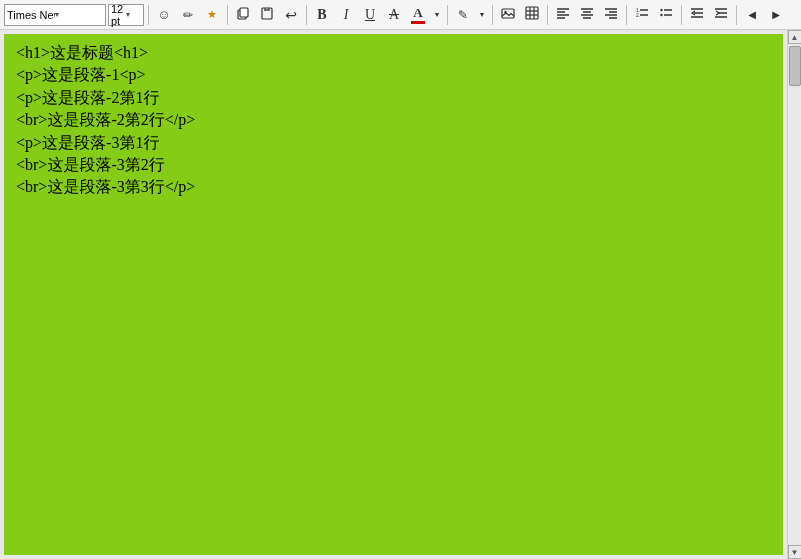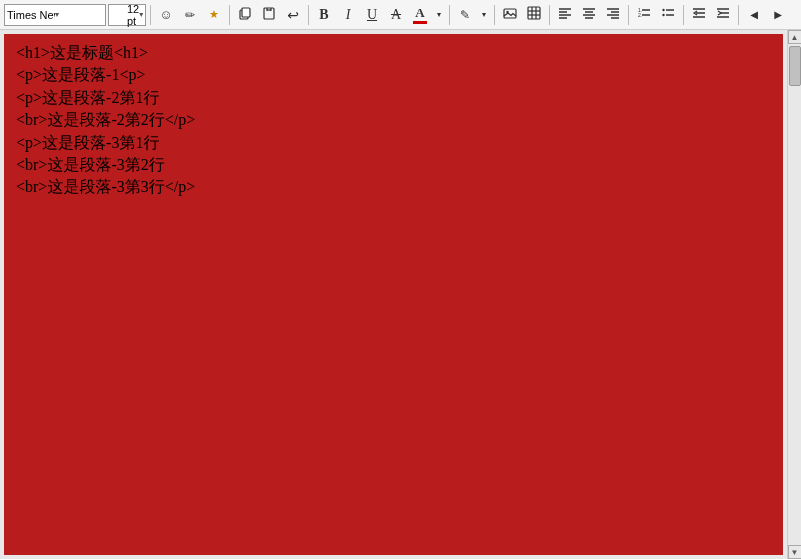--- a/index.html
+++ b/index.html
@@ -31,21 +31,21 @@
     .font-name-box span { flex: 1; overflow: hidden; white-space: nowrap; font-size: 11px; }
     .font-name-box .dropdown-arrow { font-size: 8px; color: #555; }
 
     .font-size-box {
       display: flex;
       align-items: center;
       border: 1px solid #999;
       background: white;
       height: 22px;
       width: 36px;
-      padding: 0 18px;
+      padding: 0 2px;
       font-size: 11px;
       cursor: pointer;
     }
     .font-size-box span { flex: 1; }
     .font-size-box .dropdown-arrow { font-size: 8px; color: #555; }
 
     .toolbar-sep {
       width: 1px;
       height: 20px;
       background: #bbb;
@@ -75,21 +75,21 @@
     #editor-wrapper {
       display: flex;
       width: 801px;
       height: calc(559px - 30px);
       background: #e8e8e8;
       position: relative;
     }
 
     #editor-content {
       flex: 1;
-      background: #b91c1c;
+      background: #84cc16;
       margin: 4px;
       padding: 8px 12px;
       overflow-y: auto;
       font-family: 'Times New Roman', serif;
       font-size: 12pt;
       line-height: 1.4;
       color: #000;
       white-space: pre-wrap;
       word-break: break-word;
     }

